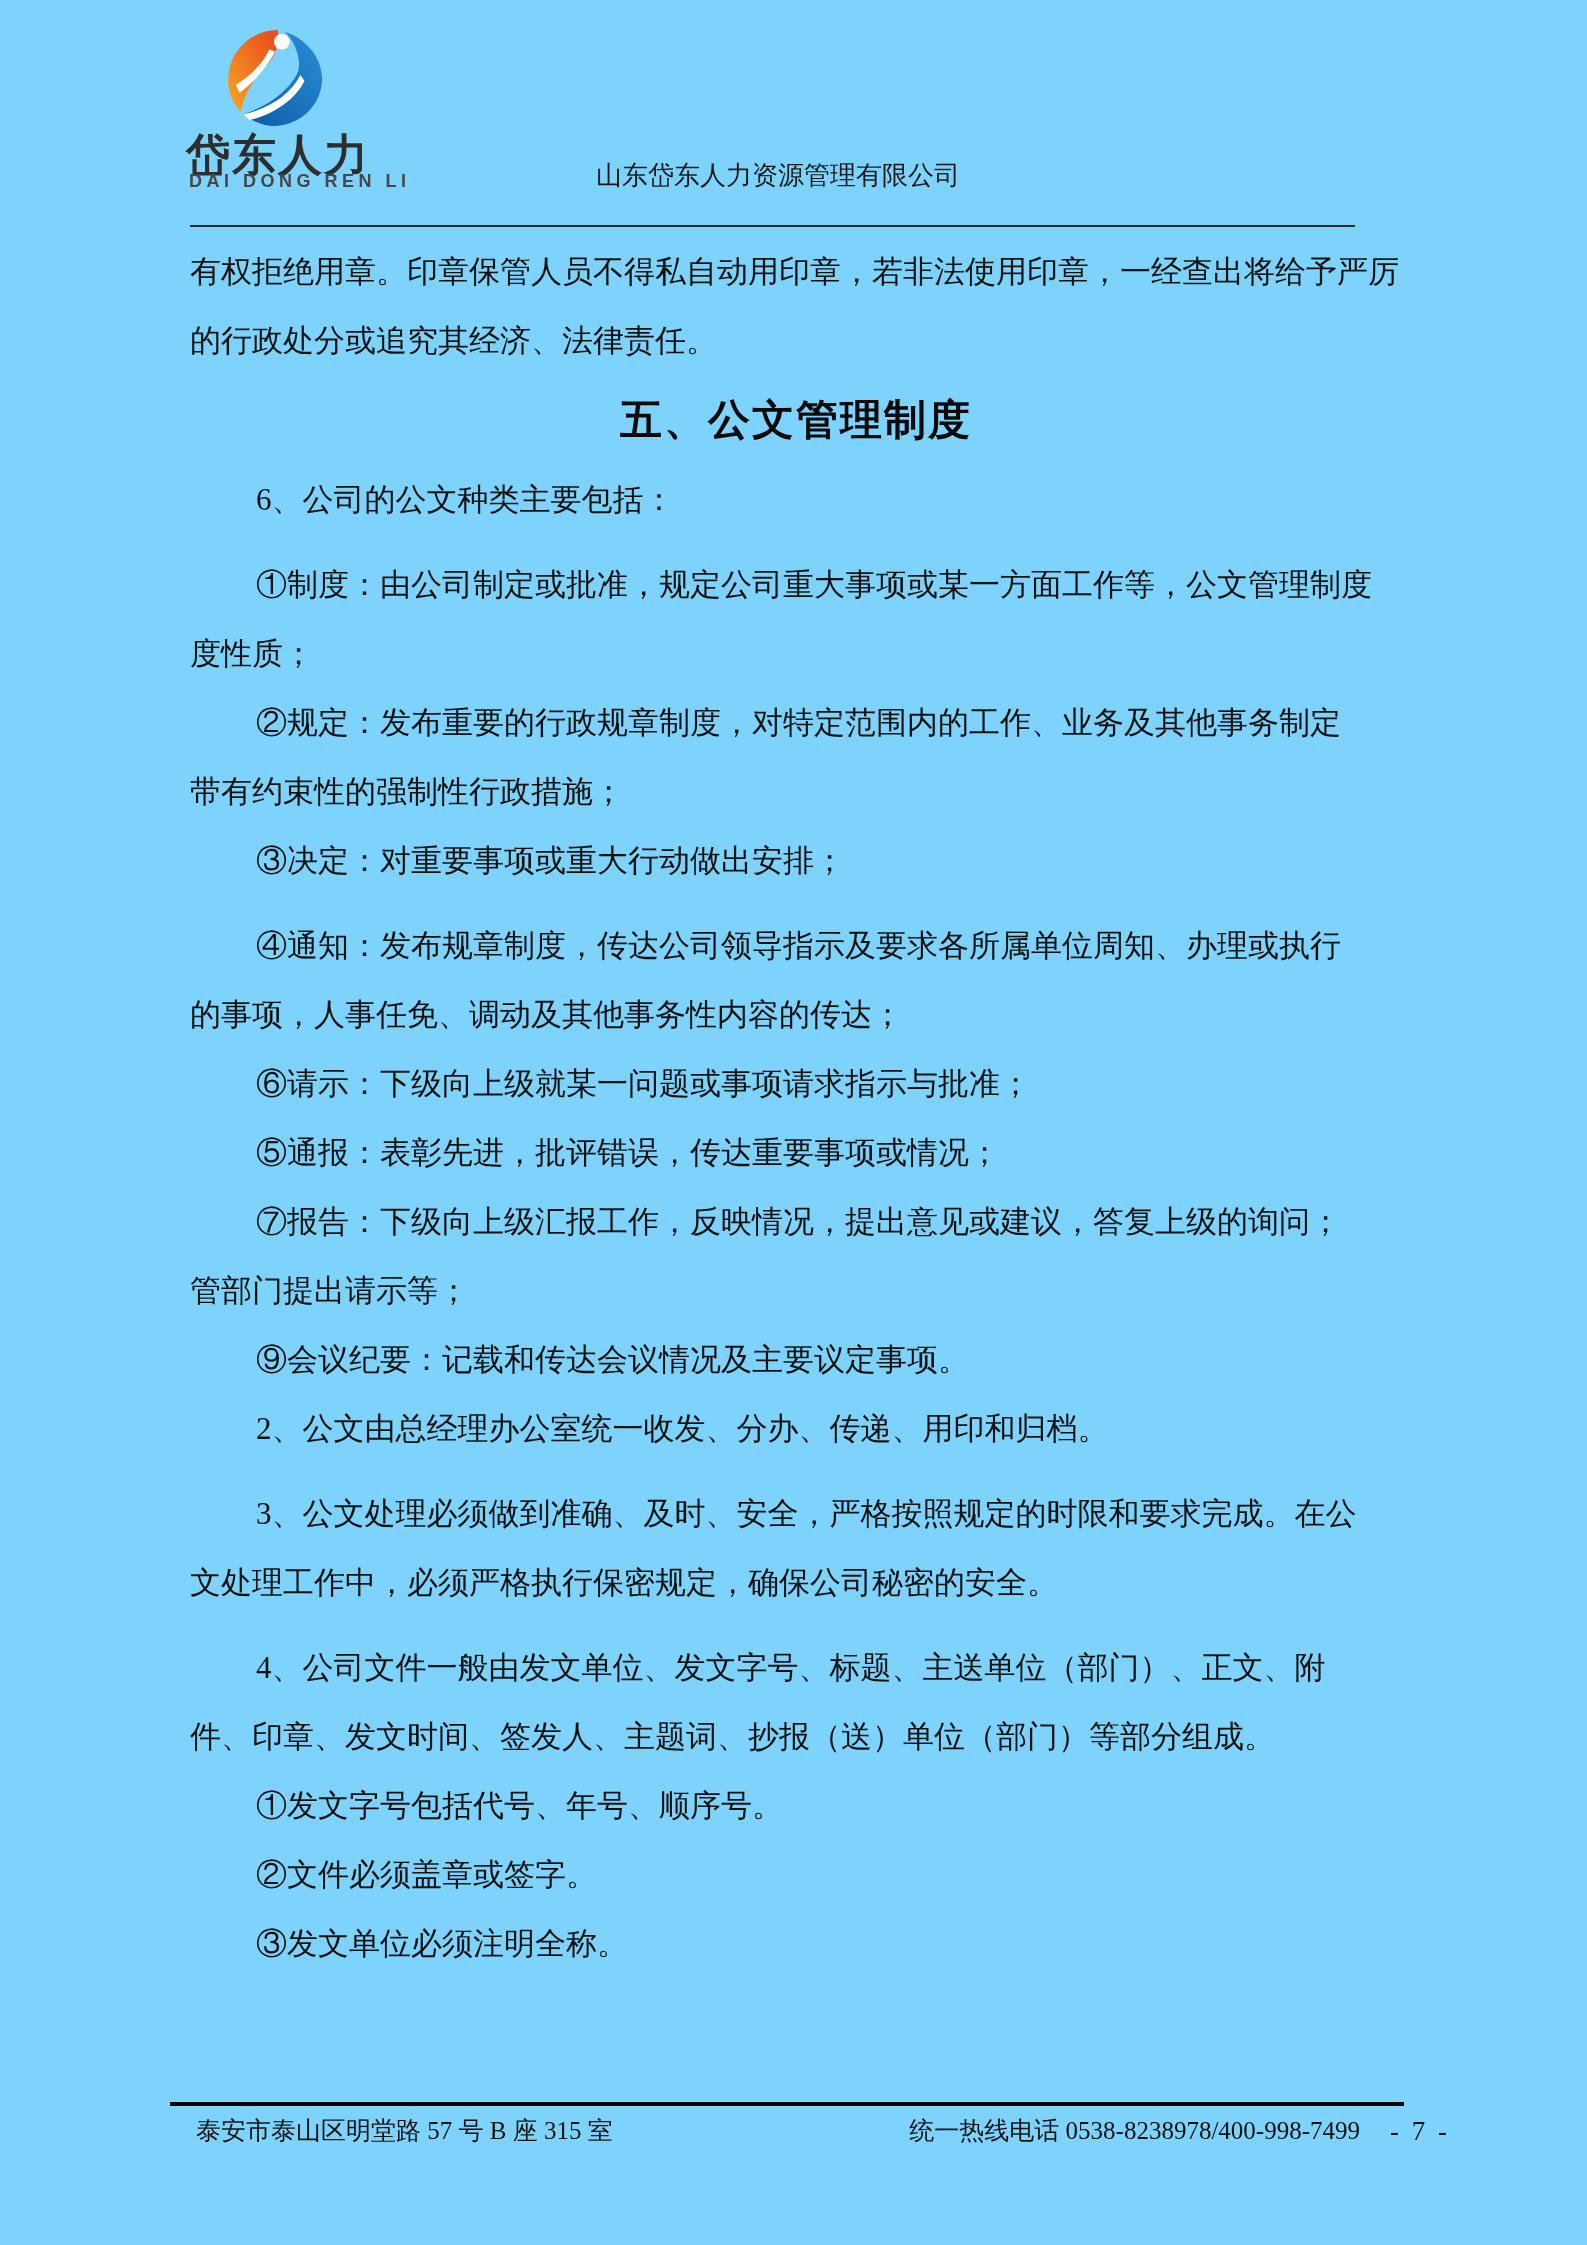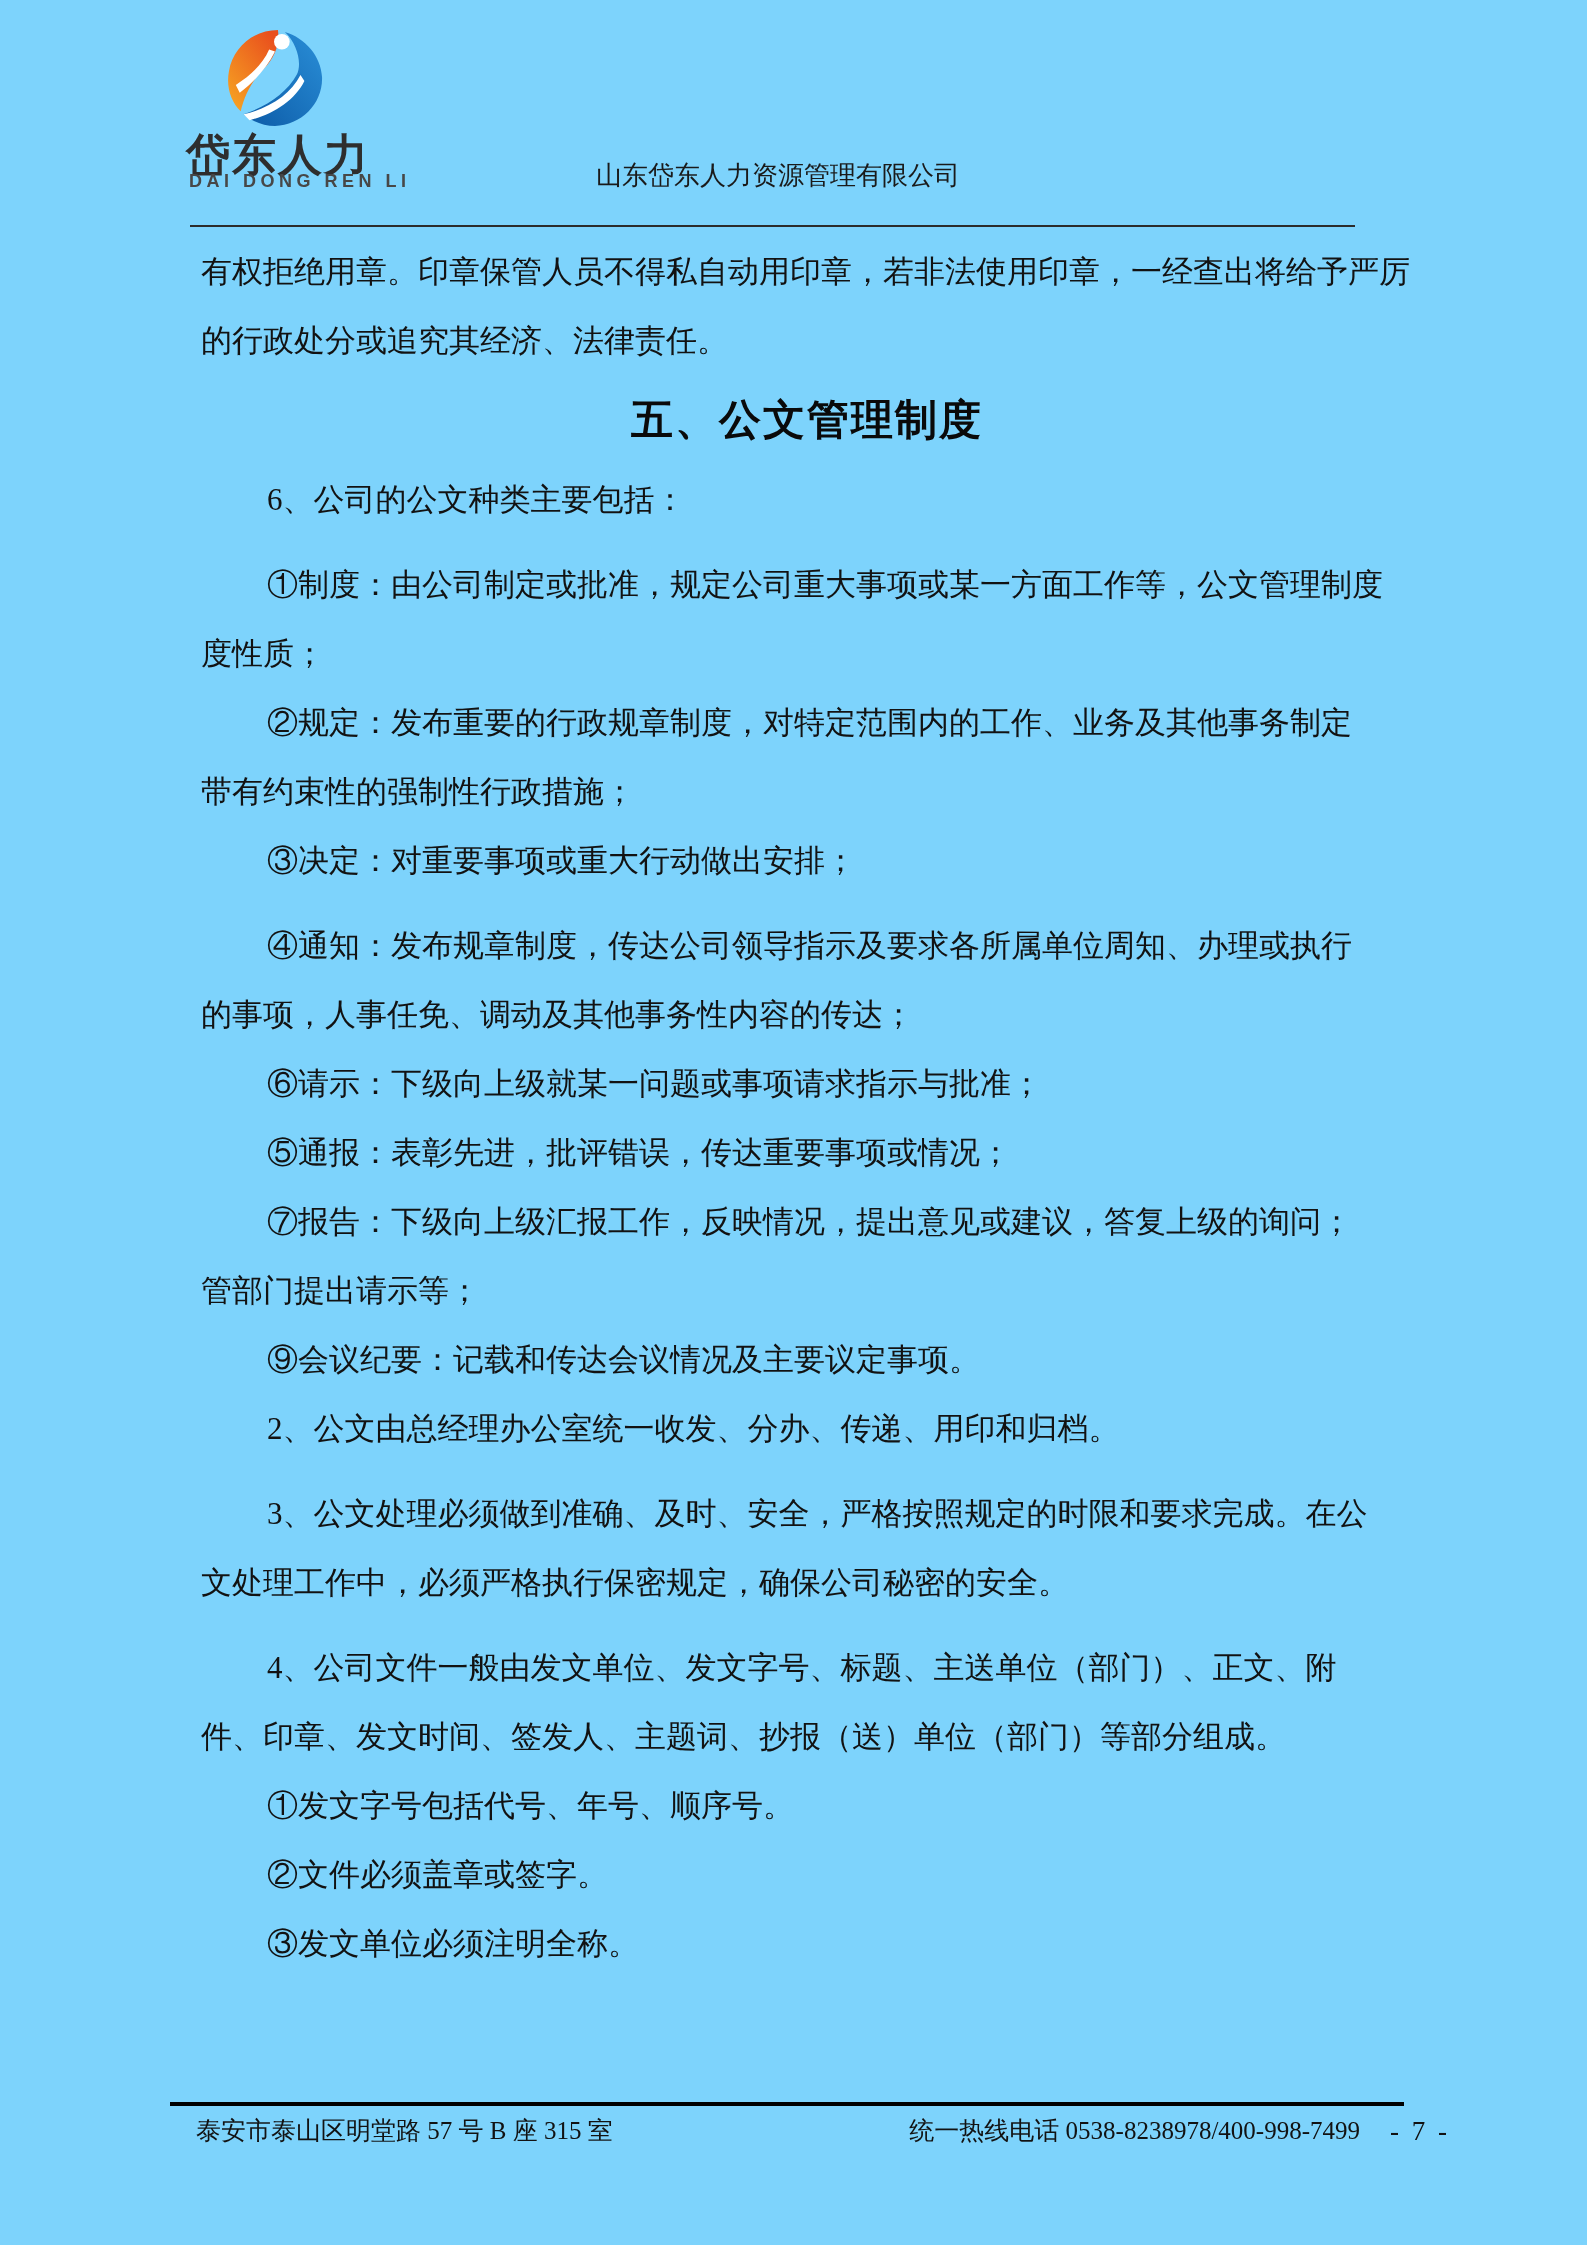--- a/index.html
+++ b/index.html
@@ -32,21 +32,21 @@
     position: absolute; left: 596px; top: 158px;
     font-size: 26px; color: #1a1a1a; white-space: nowrap;
   }
   .header-rule {
     position: absolute; left: 190px; top: 225px;
     width: 1165px; height: 2px; background: #2b2b2b;
   }
 
   
   #body-lines {
-    position: absolute; left: 201px; top: 237px; width: 1212px;
+    position: absolute; left: 190px; top: 237px; width: 1212px;
     font-size: 31px;
   }
   .line { line-height: 69px; white-space: nowrap; }
   .line.indent { padding-left: 66px; }
   .line.gap { margin-top: 16px; }
   .heading {
     font-size: 42px; font-weight: bold; line-height: 90px;
     letter-spacing: 2px; white-space: nowrap; color: #0a0a0a; text-align: center;
   }
 

